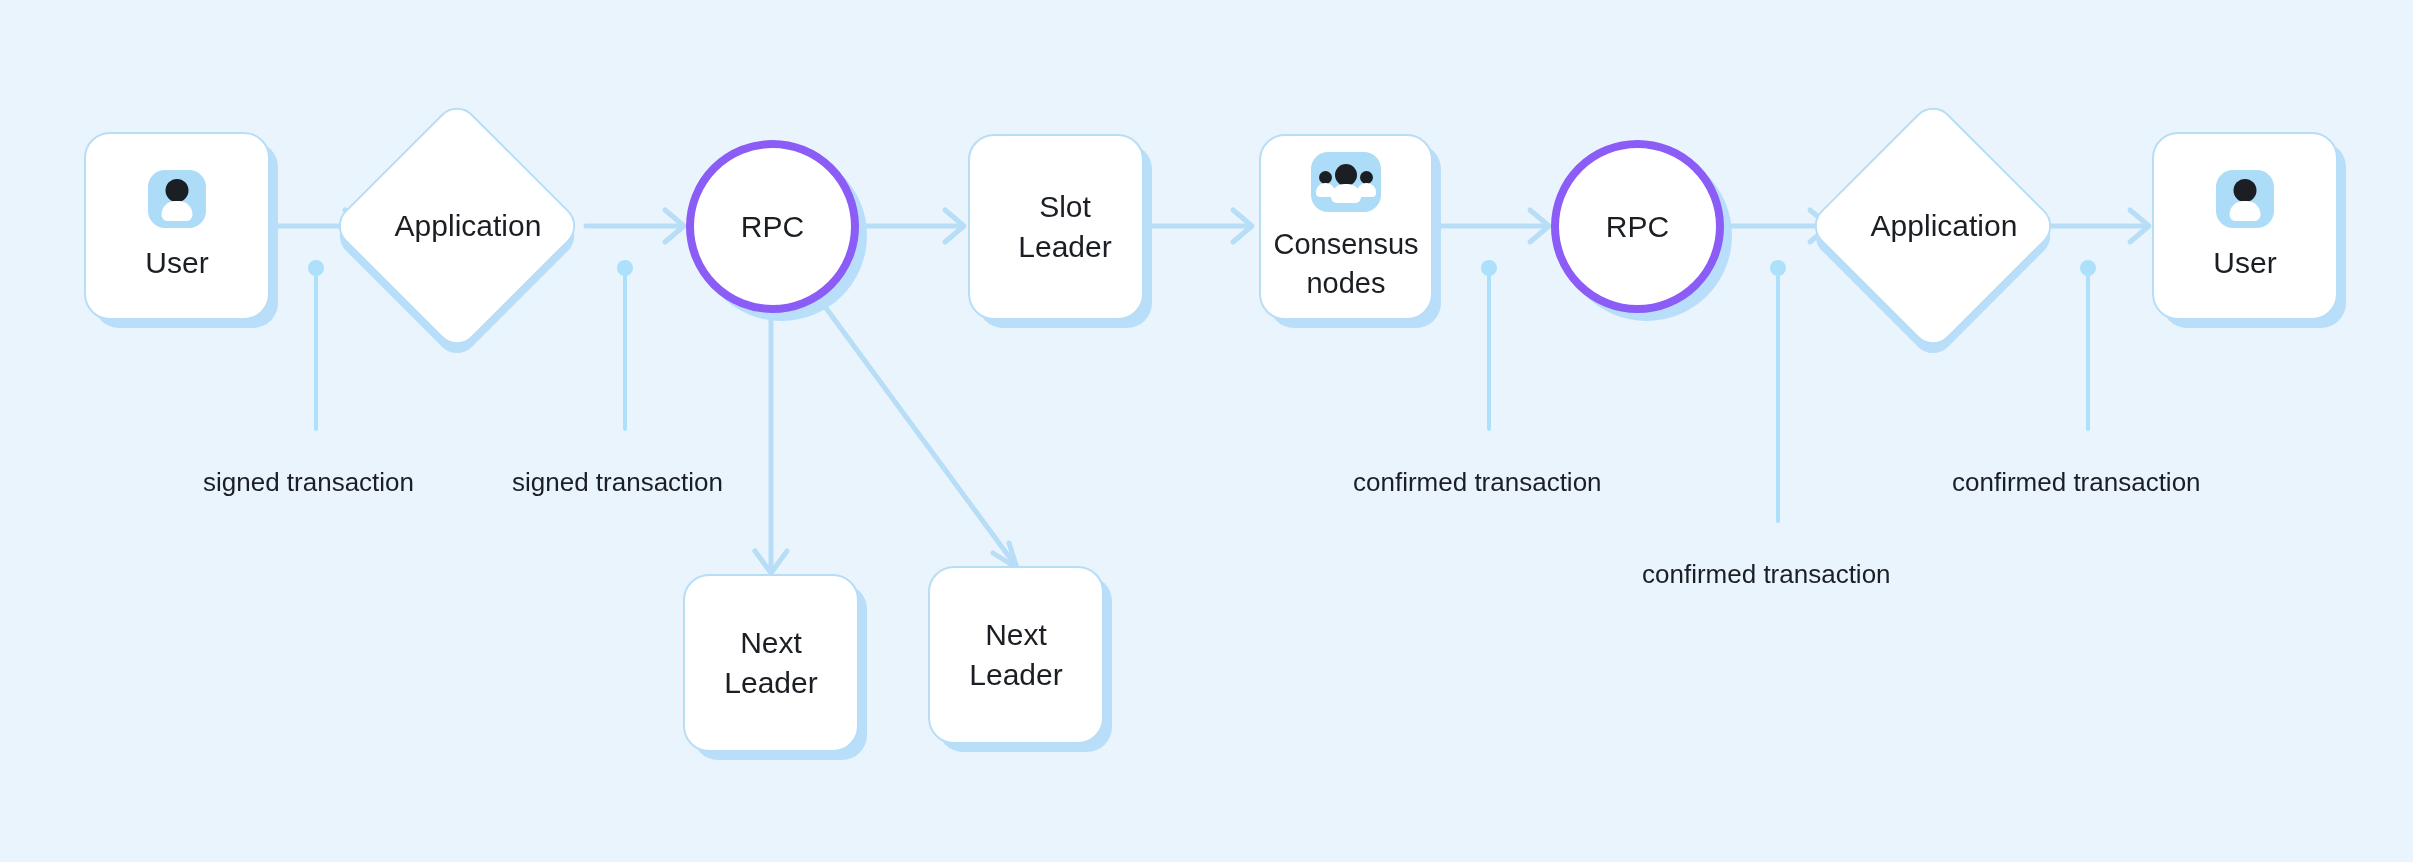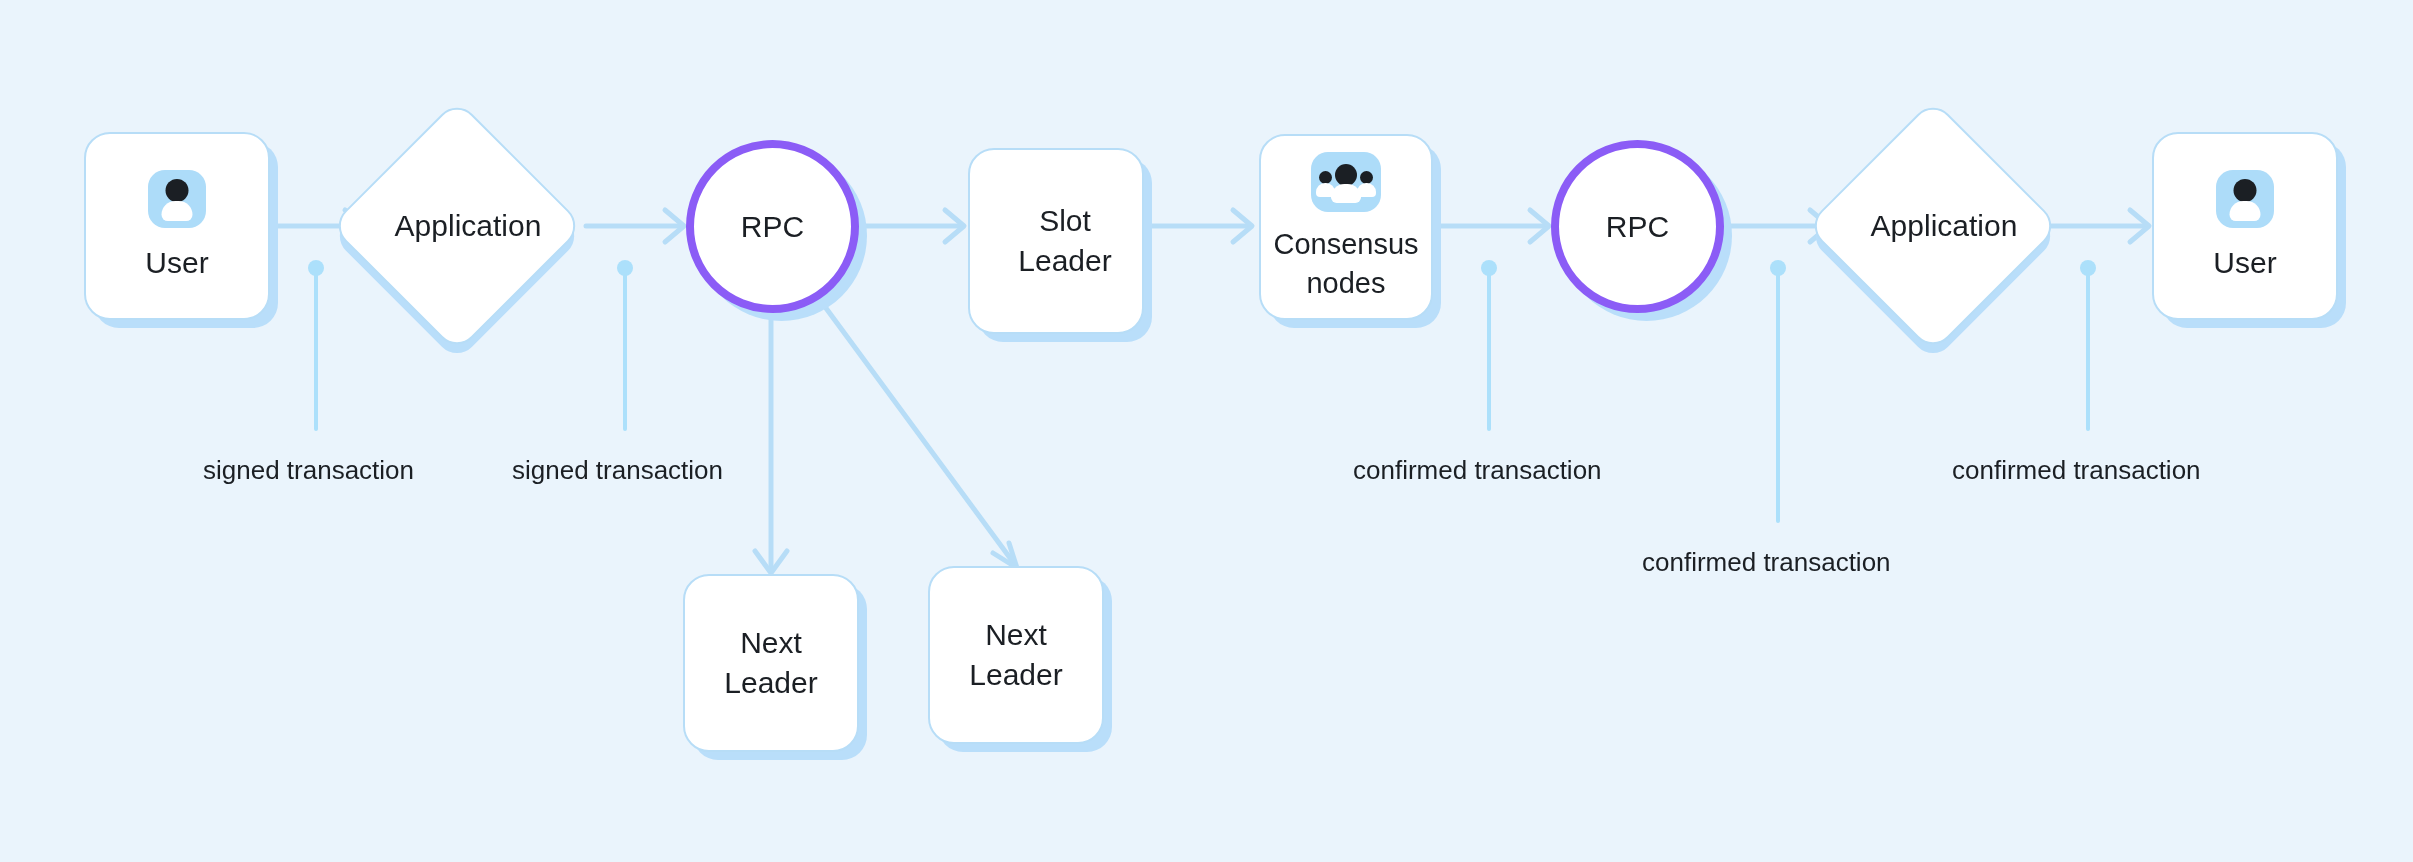--- a/index.html
+++ b/index.html
@@ -185,20 +185,21 @@
     top: 8px;
     width: 4px;
     border-radius: 2px;
     background: #ace0fb;
   }
   .annotation .ann-text {
     position: absolute;
     white-space: nowrap;
     font-size: 26px;
     color: #1b1f24;
+    margin-top: 12px;
   }
 </style>
 </head>
 <body>
 
 <div id="diagram-root">
 
   <svg id="edge-layer" viewBox="0 0 2413 862" width="2413" height="862">
     <g fill="none" stroke="#b7ddf7" stroke-width="5" stroke-linecap="round" stroke-linejoin="round">
 
@@ -241,21 +242,21 @@
 
   <div class="node-diamond-wrap" style="left:367px; top:136px; width:180px; height:180px;">
     <div class="node-diamond"></div>
     <div class="node-diamond-label lbl-30">Application</div>
   </div>
 
   <div class="node node-circle" style="left:686px; top:140px; width:173px; height:173px;">
     <span class="node-label lbl-30">RPC</span>
   </div>
 
-  <div class="node node-box" style="left:968px; top:148px; width:176px; height:186px;padding-left:18px;">
+  <div class="node node-box" style="left:968px; top:134px; width:176px; height:186px;padding-left:18px;">
     <span class="node-label lbl-30">Slot
 Leader</span>
   </div>
 
   <div class="node node-box" style="left:1259px; top:134px; width:174px; height:186px;">
     <span class="icon-nodes">
       <span class="s-head left"></span>
       <span class="s-body left"></span>
       <span class="s-head right"></span>
       <span class="s-body right"></span>

